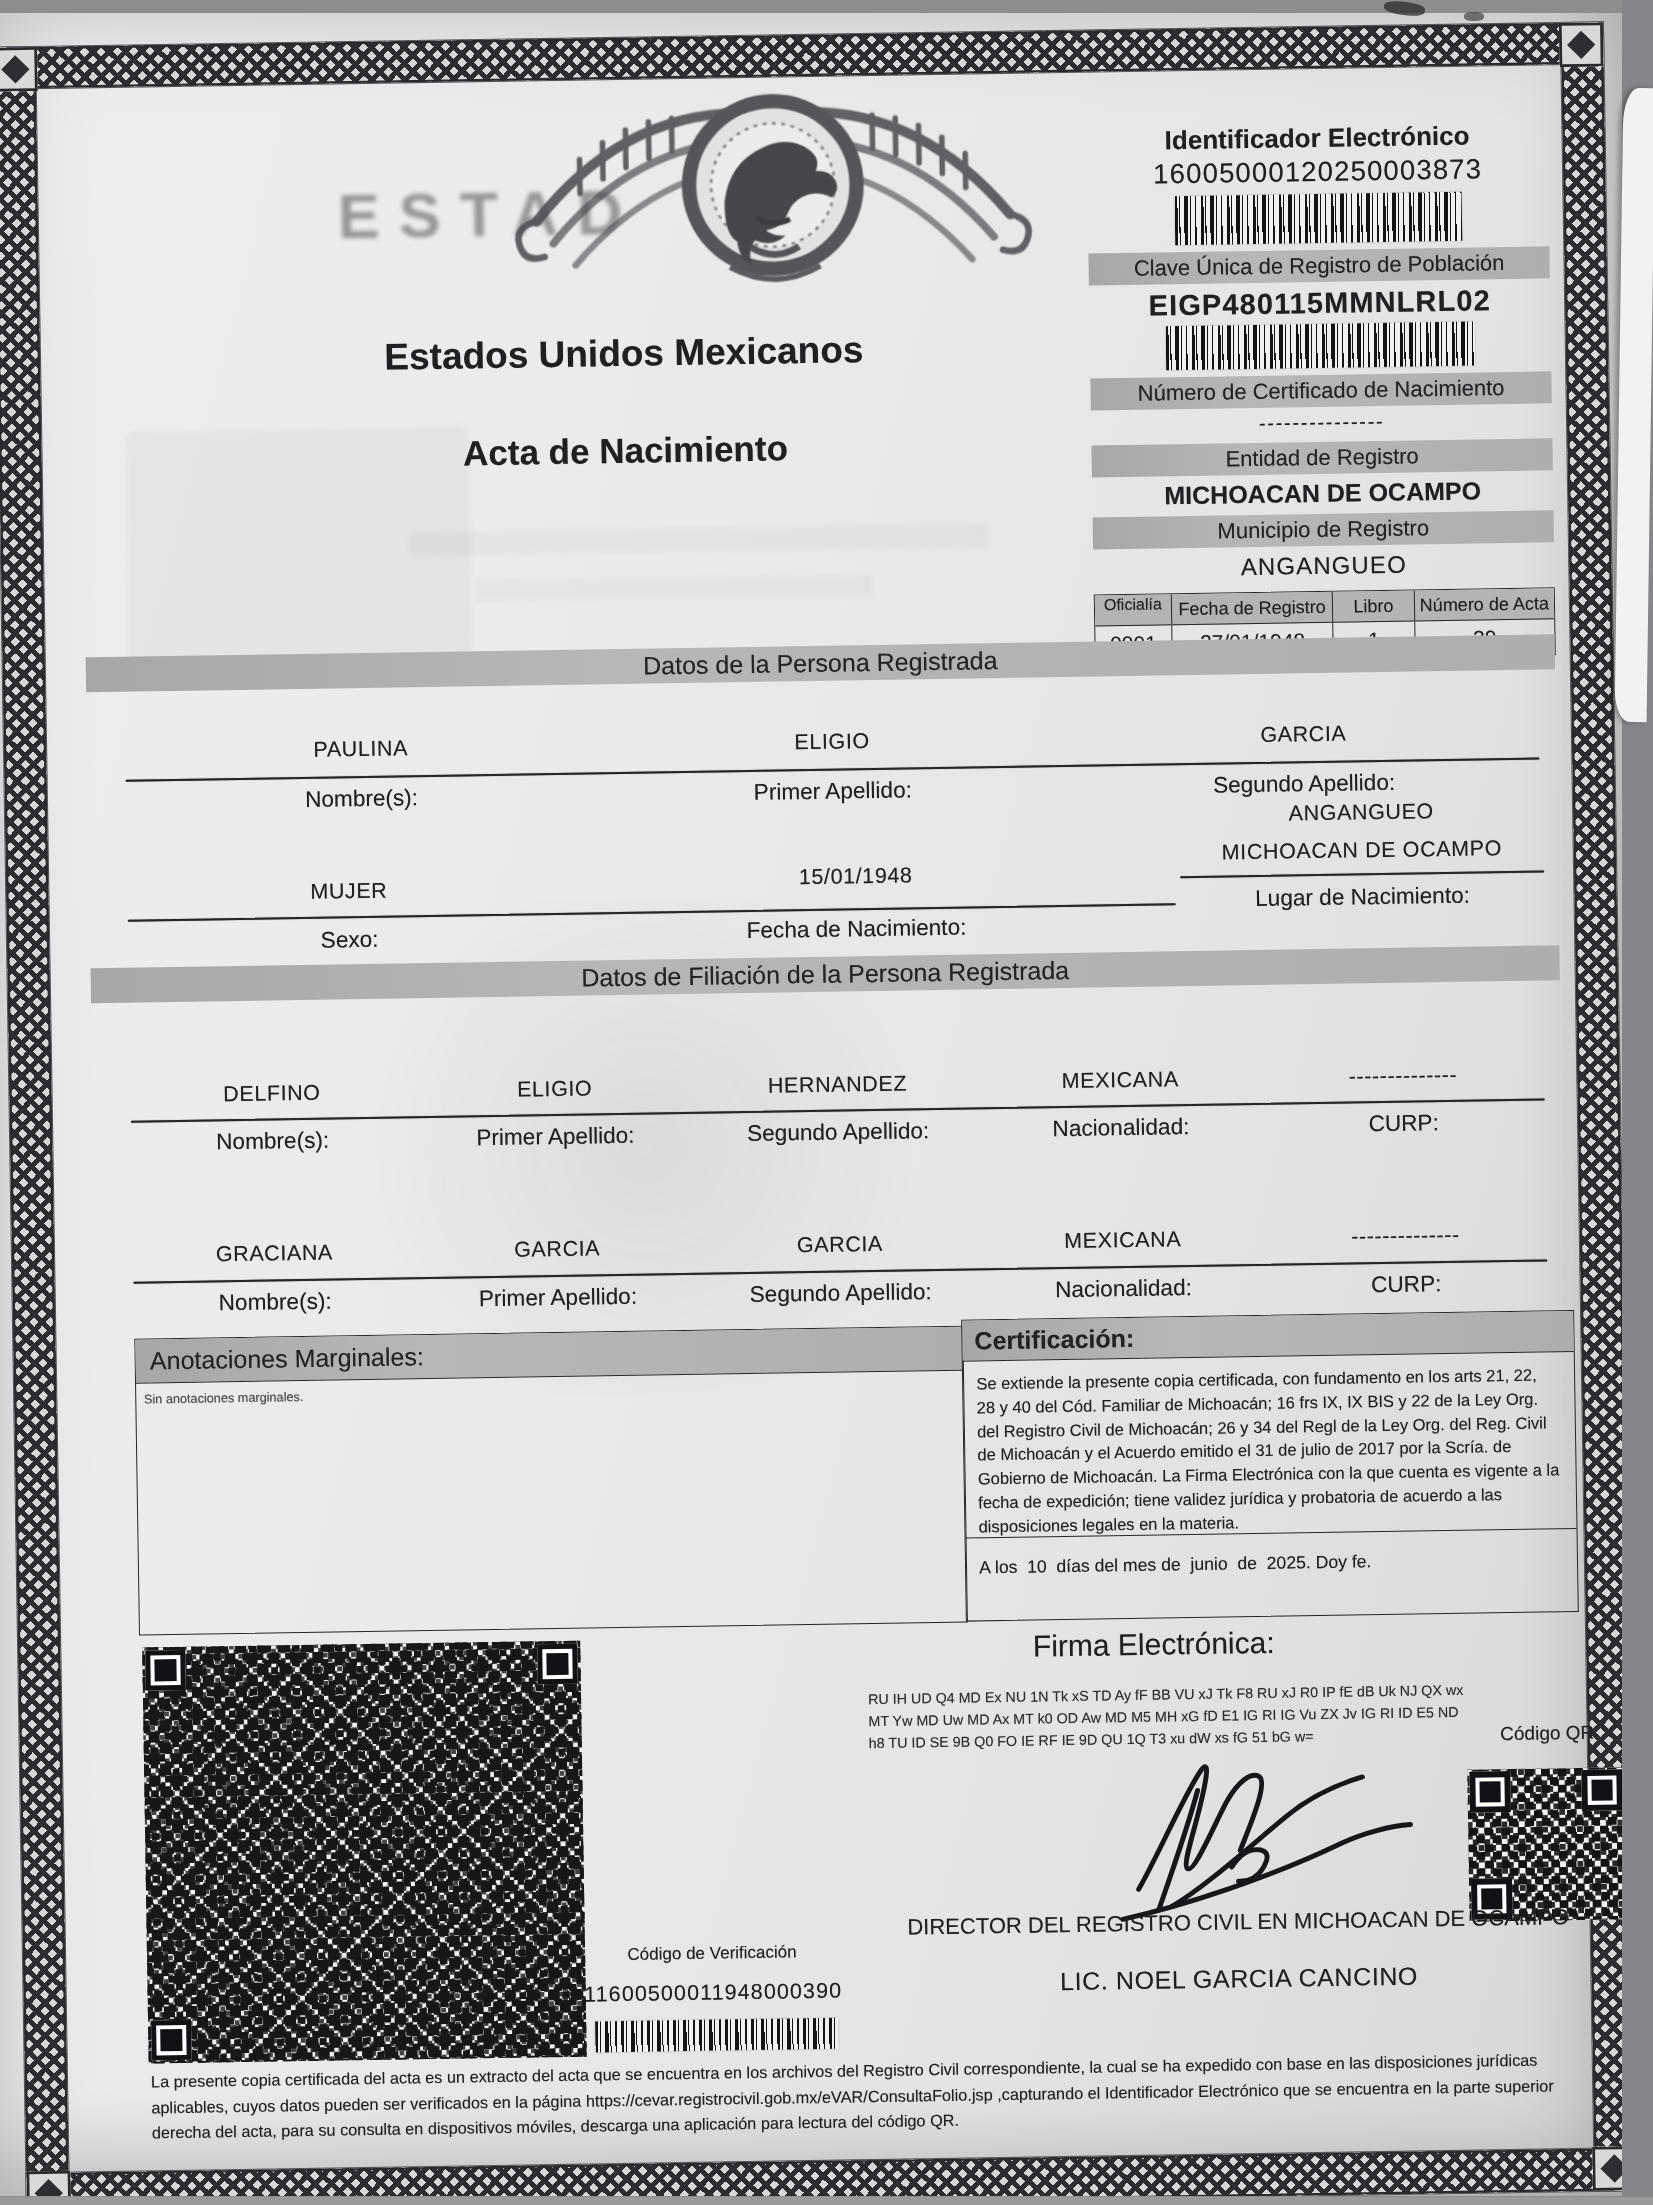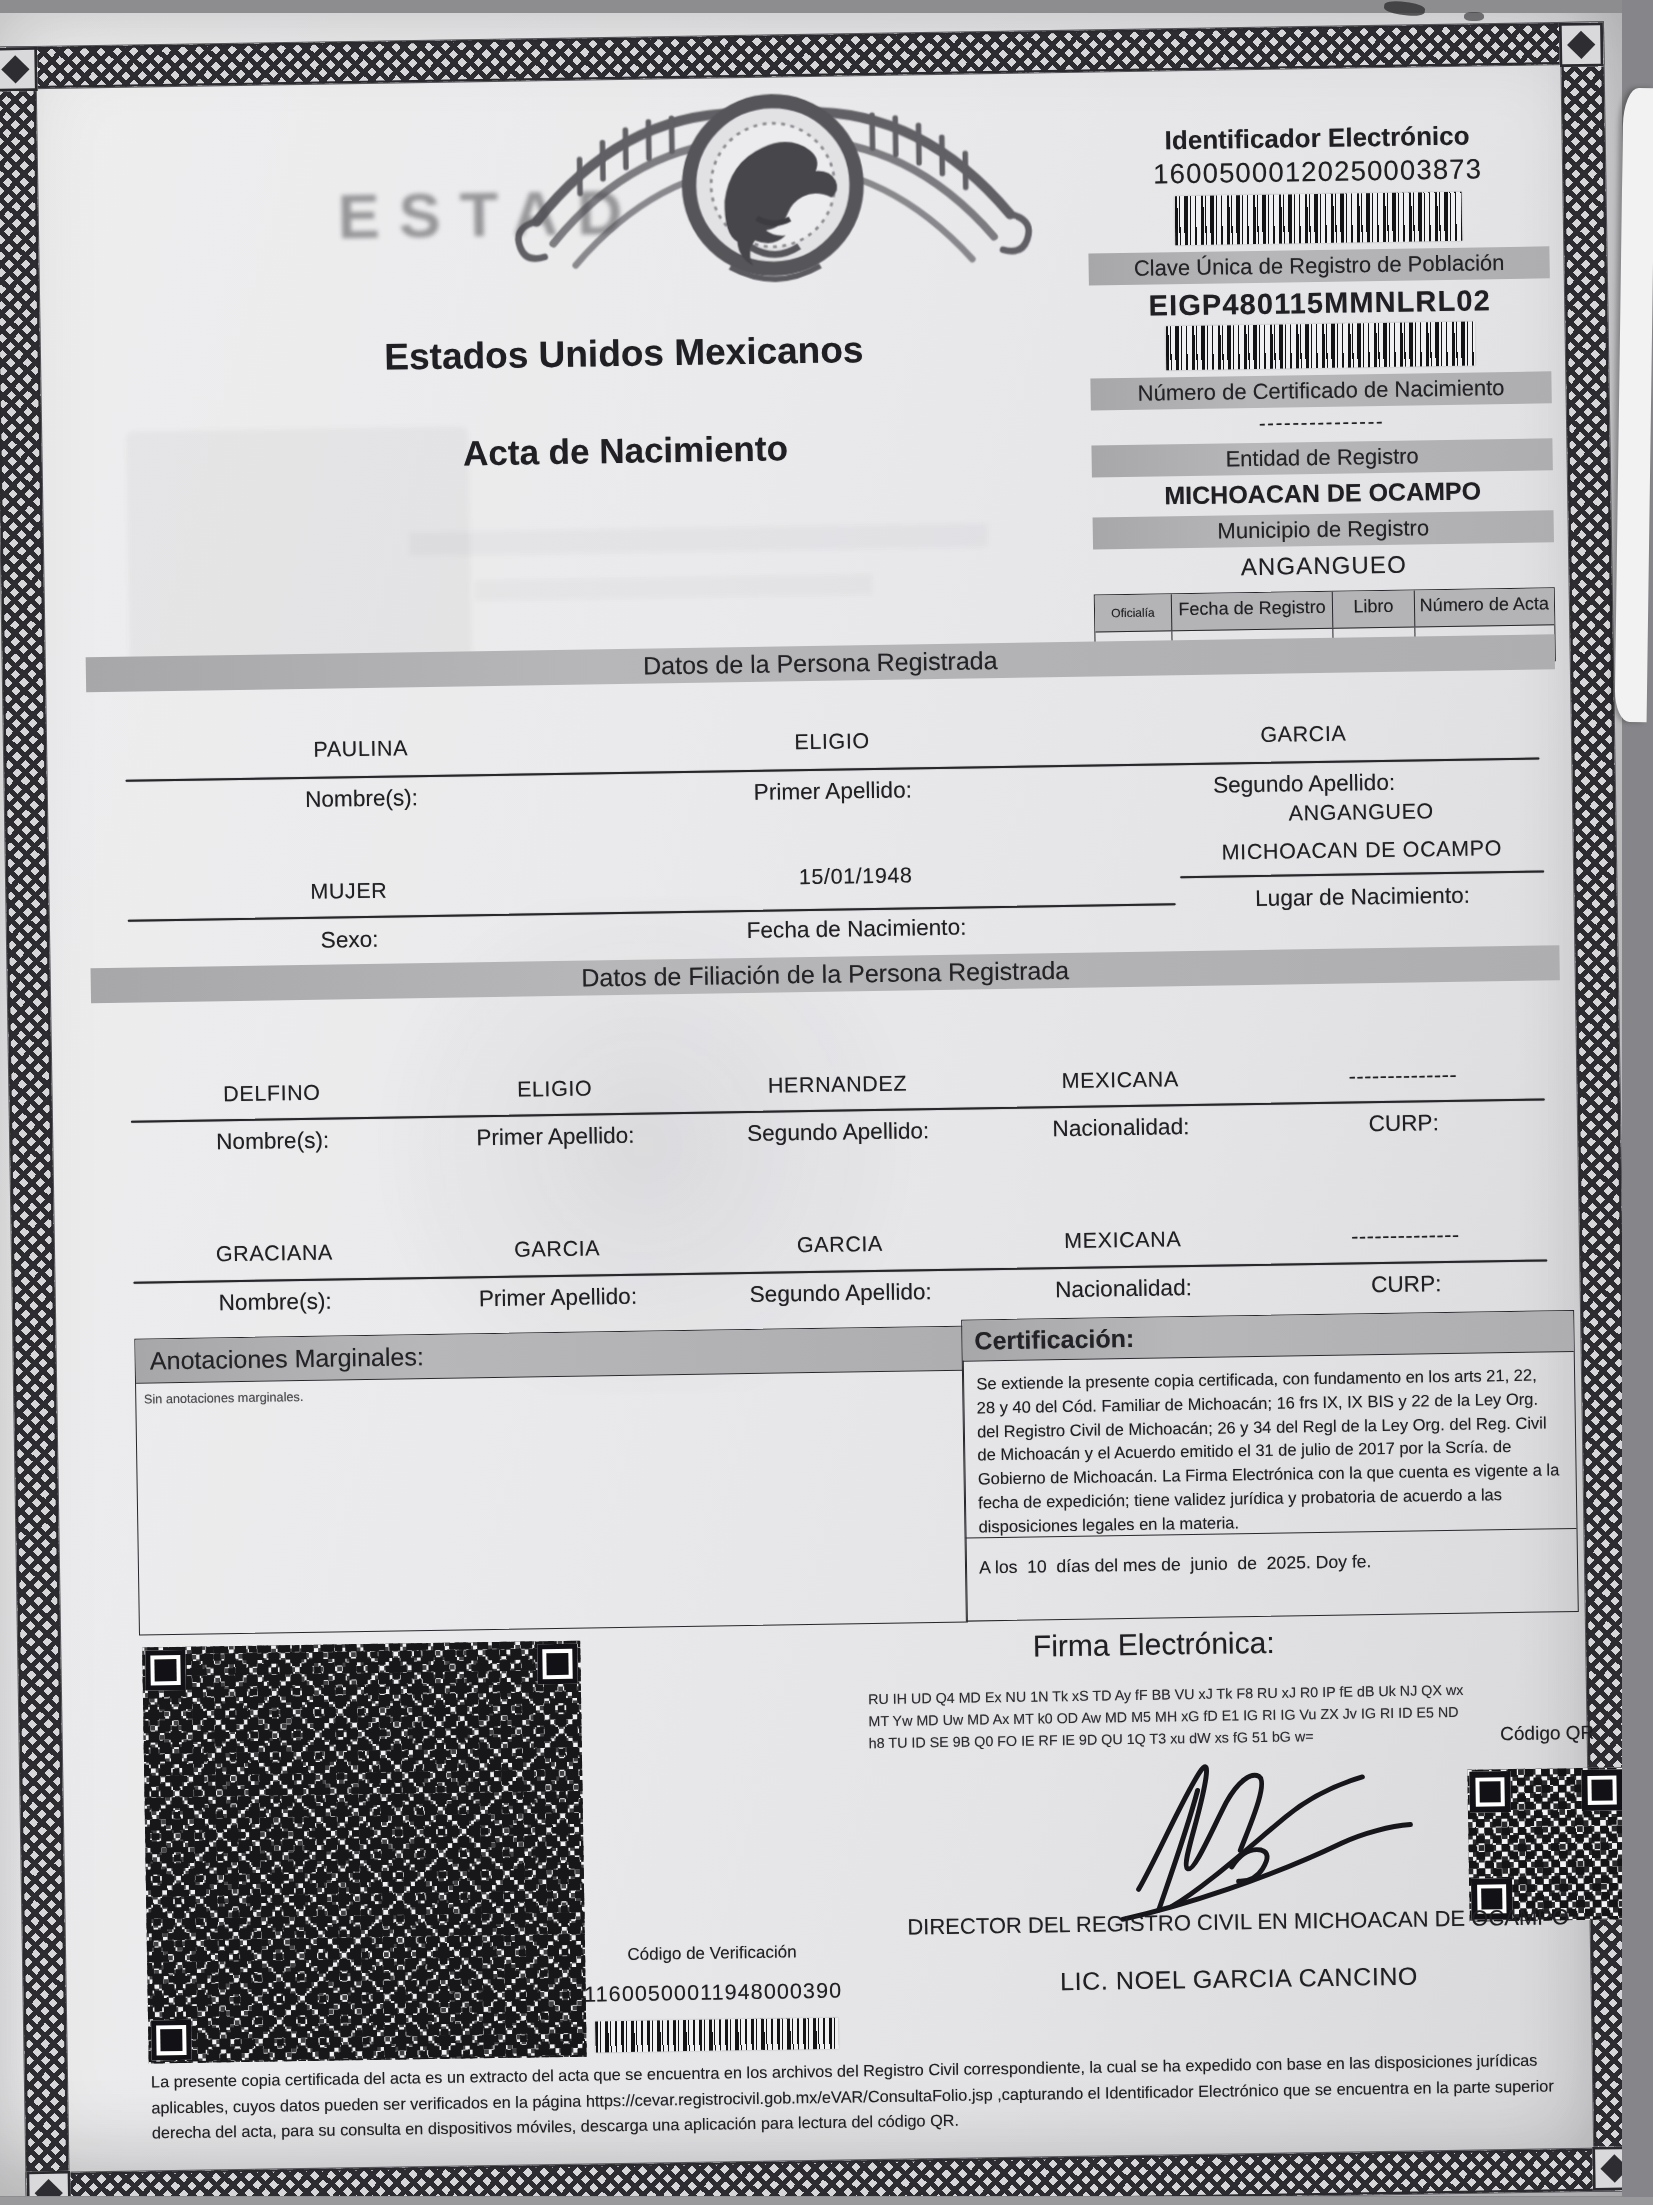--- a/index.html
+++ b/index.html
@@ -109,21 +109,21 @@
     <div style="font-size:29px;font-weight:bold;margin-top:4.4px;letter-spacing:1.1px;">EIGP480115MMNLRL02</div>
     <div class="barcode" style="height:44px;width:309px;margin:4.4px auto 0;"></div>
     <div class="band" style="height:32px;margin-top:6.6px;font-size:22px;">Número de Certificado de Nacimiento</div>
     <div style="font-size:20px;margin-top:4.4px;letter-spacing:1.7px;">---------------</div>
     <div class="band" style="height:32px;margin-top:7.7px;font-size:22px;">Entidad de Registro</div>
     <div style="font-size:25px;font-weight:bold;margin-top:5.5px;">MICHOACAN DE OCAMPO</div>
     <div class="band" style="height:32px;margin-top:5.5px;font-size:22px;">Municipio de Registro</div>
     <div style="font-size:24px;margin-top:6.6px;letter-spacing:1.1px;">ANGANGUEO</div>
     <div class="box" style="margin-top:11px;display:flex;flex-direction:column;">
       <div style="display:flex;border-bottom:1.7px solid #26262b;background:#b4b4b7;">
-        <div style="flex:0 0 16.5%;border-right:1.7px solid #26262b;font-size:12px;padding:11px 0;">Oficialía</div>
+        <div style="flex:0 0 16.5%;border-right:1.7px solid #26262b;font-size:16px;padding:1px 0;">Oficialía</div>
         <div style="flex:0 0 35%;border-right:1.7px solid #26262b;font-size:18px;padding:4.4px 0;">Fecha de Registro</div>
         <div style="flex:0 0 17.5%;border-right:1.7px solid #26262b;font-size:18px;padding:4.4px 0;">Libro</div>
         <div style="flex:1;font-size:18px;padding:4.4px 0;">Número de Acta</div>
       </div>
       <div style="display:flex;">
         <div style="flex:0 0 16.5%;border-right:1.7px solid #26262b;font-size:21px;padding:5.5px 0;">0001</div>
         <div style="flex:0 0 35%;border-right:1.7px solid #26262b;font-size:21px;padding:5.5px 0;">27/01/1948</div>
         <div style="flex:0 0 17.5%;border-right:1.7px solid #26262b;font-size:21px;padding:5.5px 0;">1</div>
         <div style="flex:1;font-size:21px;padding:5.5px 0;">39</div>
       </div>

